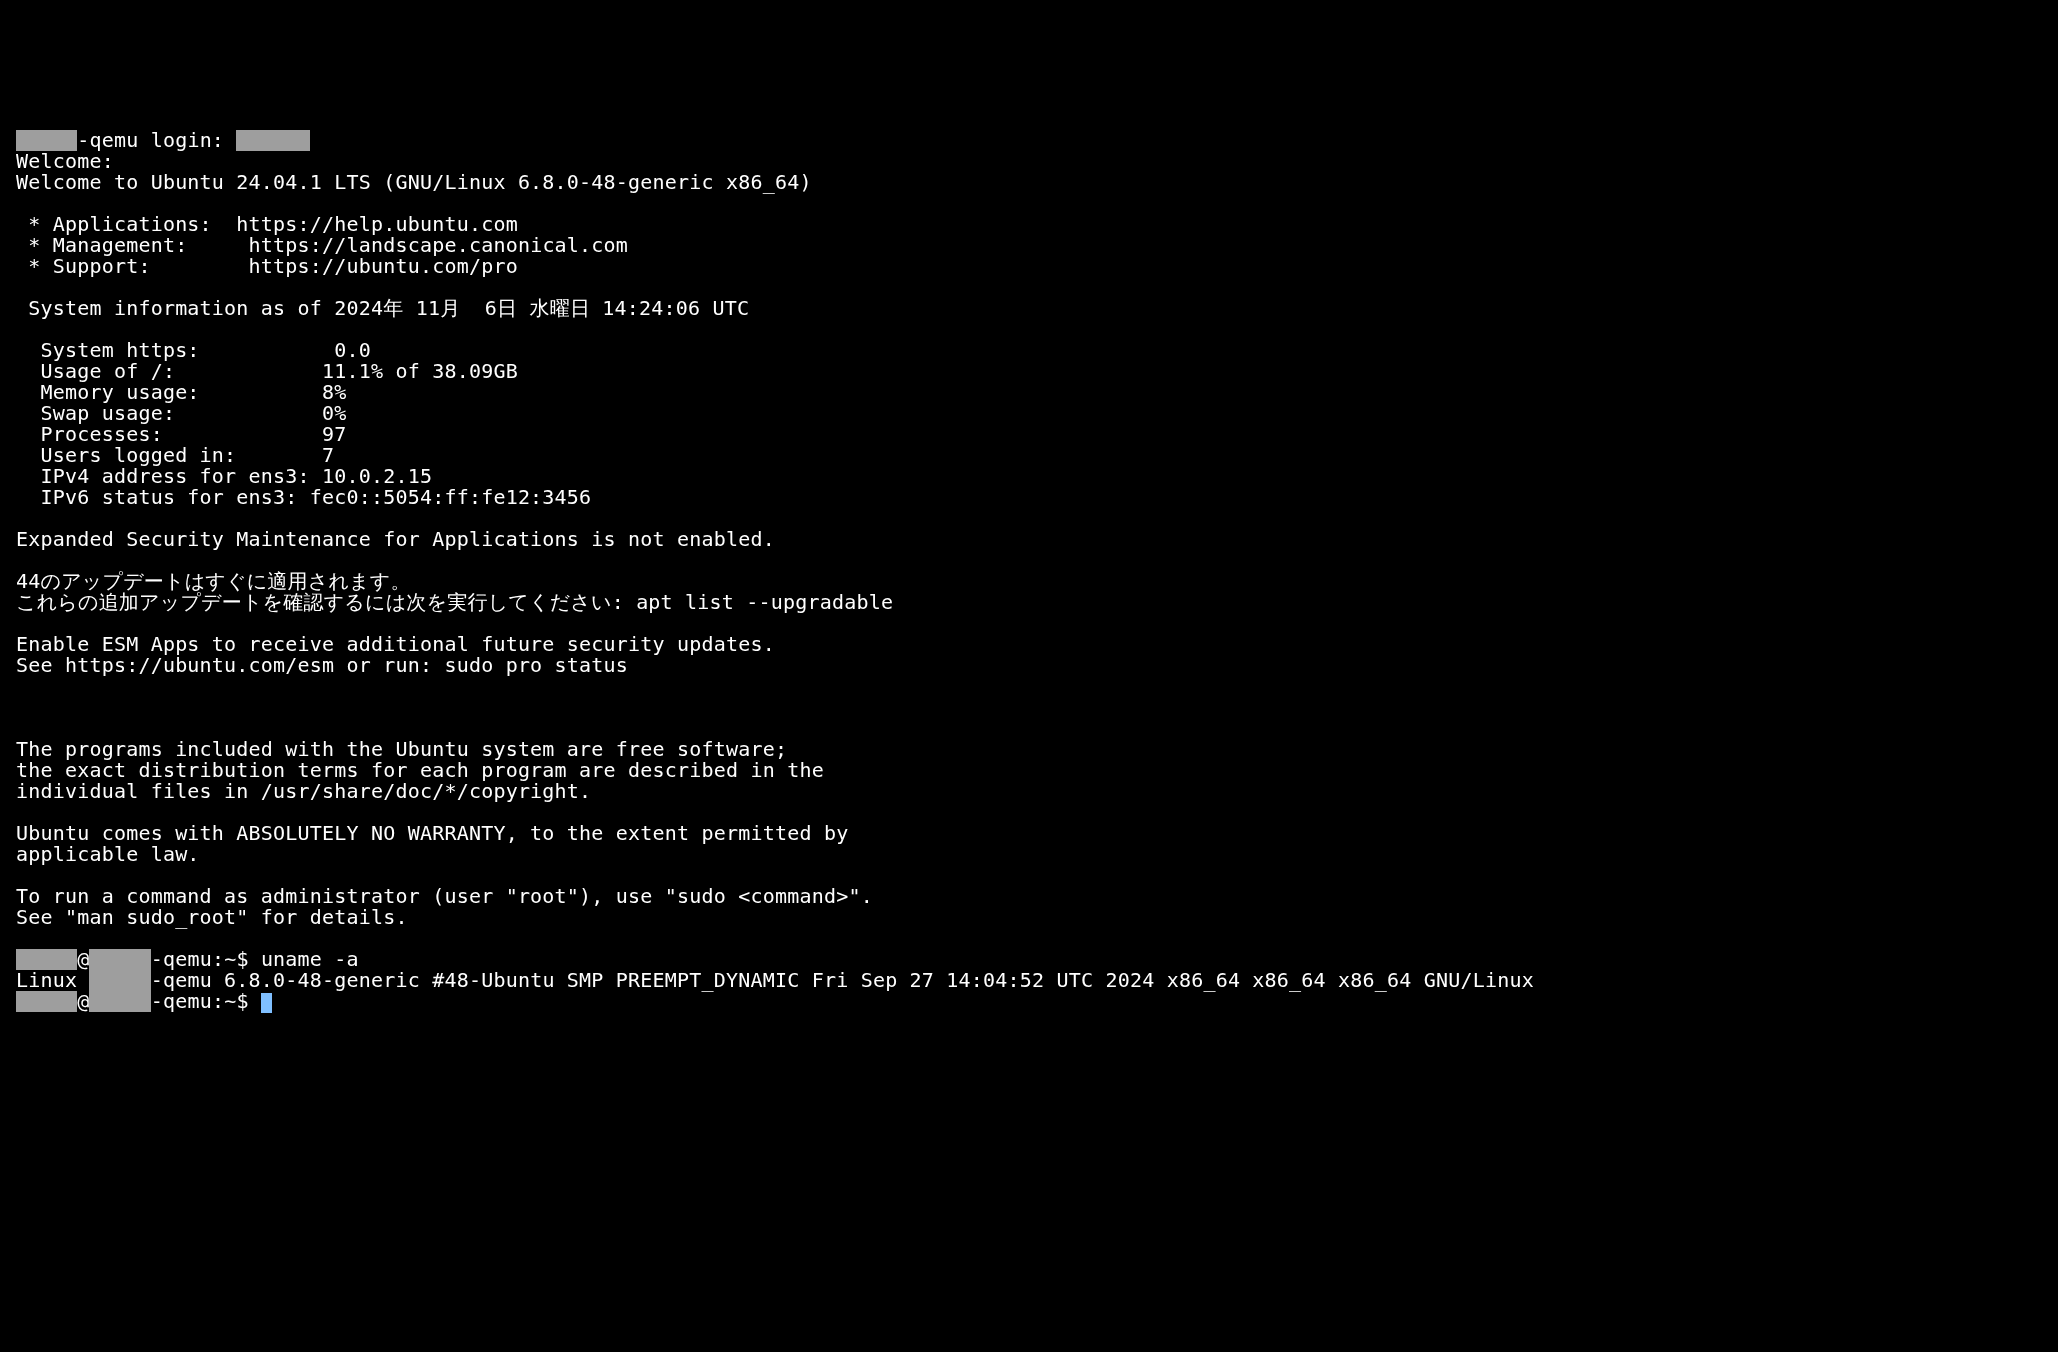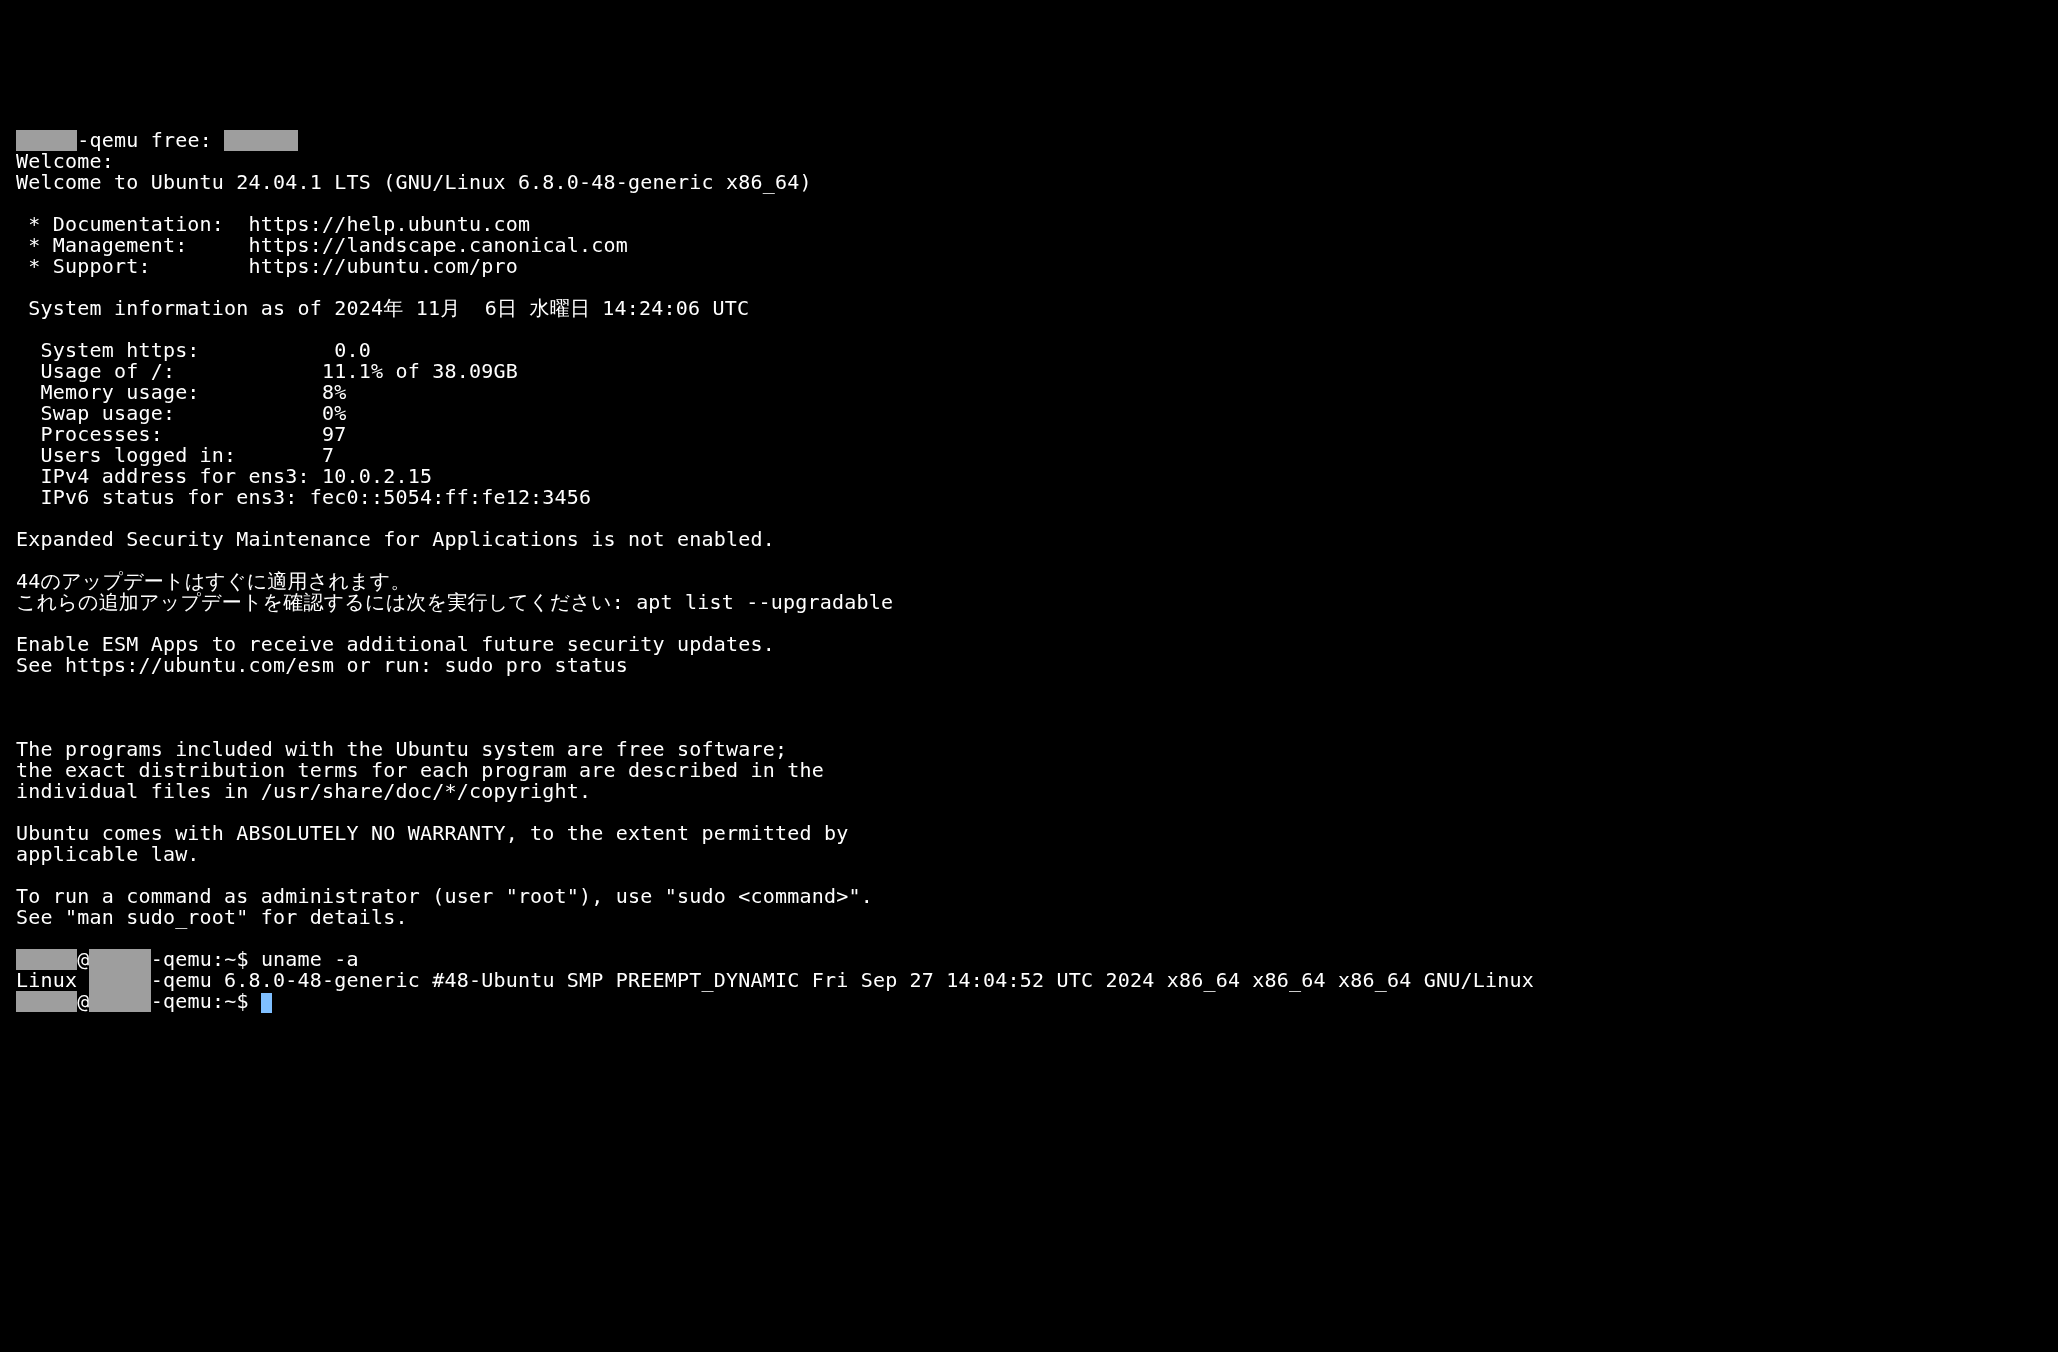--- a/index.html
+++ b/index.html
@@ -33,25 +33,25 @@
     background: #7fbfff;
     vertical-align: text-bottom;
   }
 </style>
 </head>
 <body>
 
 
 
 <div class="term">
-<span><span class="redacted">     </span><span>-qemu free: </span><span class="redacted">      </span></span>
+<span><span class="redacted">     </span><span>-qemu login: </span><span class="redacted">      </span></span>
 <span>Welcome:</span>
 <span>Welcome to Ubuntu 24.04.1 LTS (GNU/Linux 6.8.0-48-generic x86_64)</span>
 
-<span><span> * Documentation:  </span><span>https://help.ubuntu.com</span></span>
+<span><span> * Applications:  </span><span>https://help.ubuntu.com</span></span>
 <span><span> * Management:     </span><span>https://landscape.canonical.com</span></span>
 <span><span> * Support:        </span><span>https://ubuntu.com/pro</span></span>
 
 <span> System information as of 2024年 11月  6日 水曜日 14:24:06 UTC</span>
 
 <span>  System https:           0.0</span>
 <span>  Usage of /:            11.1% of 38.09GB</span>
 <span>  Memory usage:          8%</span>
 <span>  Swap usage:            0%</span>
 <span>  Processes:             97</span>

